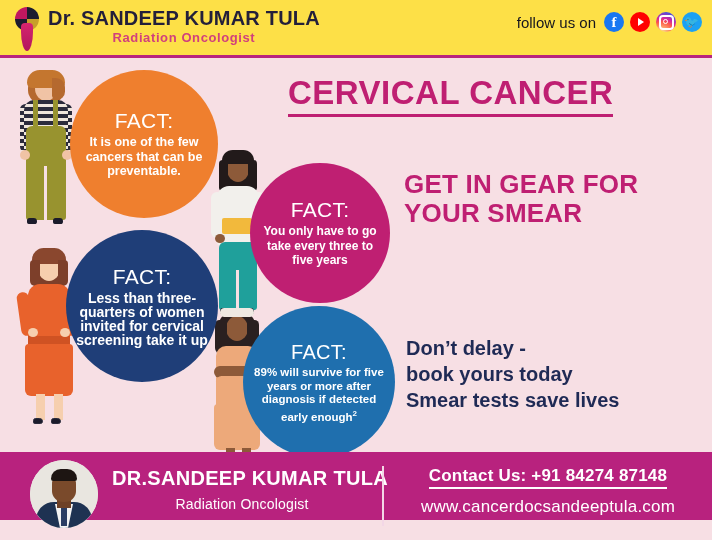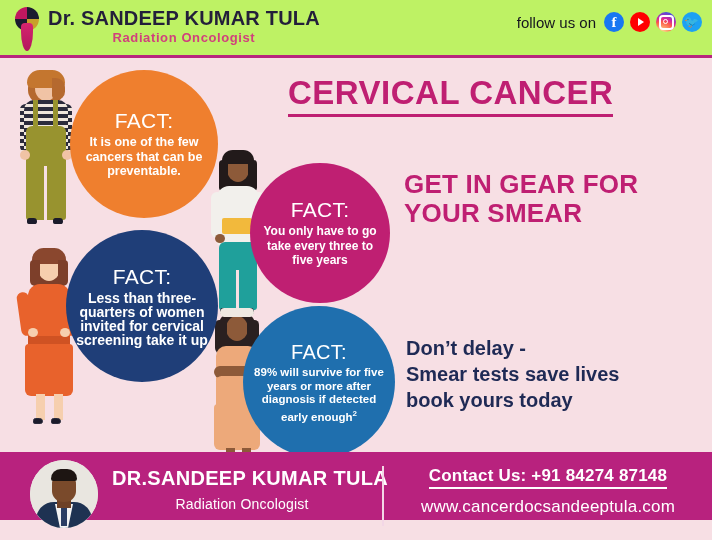--- a/index.html
+++ b/index.html
@@ -20,21 +20,21 @@
     background: #f7dfe4;
     overflow: hidden;
   }
 
   
   .header {
     position: absolute;
     left: 0; top: 0;
     width: 712px;
     height: 58px;
-    background: #bef264;
+    background: #fde047;
     border-bottom: 3px solid #b8247e;
     box-sizing: border-box;
   }
   .brand {
     position: absolute;
     left: 12px; top: 5px;
     display: flex;
     align-items: flex-start;
   }
   .brand-logo {
@@ -555,22 +555,22 @@
 
     <div class="fact fact-blue">
       <div class="fact-title">FACT:</div>
       <div class="fact-body"><span>89% will survive for five years or more after diagnosis if detected early enough</span><span class="sup">2</span></div>
     </div>
 
     <div class="title-main">CERVICAL CANCER</div>
     <div class="head-gear">GET IN GEAR FOR YOUR SMEAR</div>
     <div class="cta">
       <div>Don’t delay -</div>
+      <div>book yours today</div>
       <div>Smear tests save lives</div>
-      <div>book yours today</div>
     </div>
   </div>
 
   <div class="footer">
     <div class="doc-photo">
       <div class="dp-bg"></div>
       <div class="dp-suit"></div>
       <div class="dp-shirt"></div>
       <div class="dp-tie"></div>
       <div class="dp-neck"></div>

